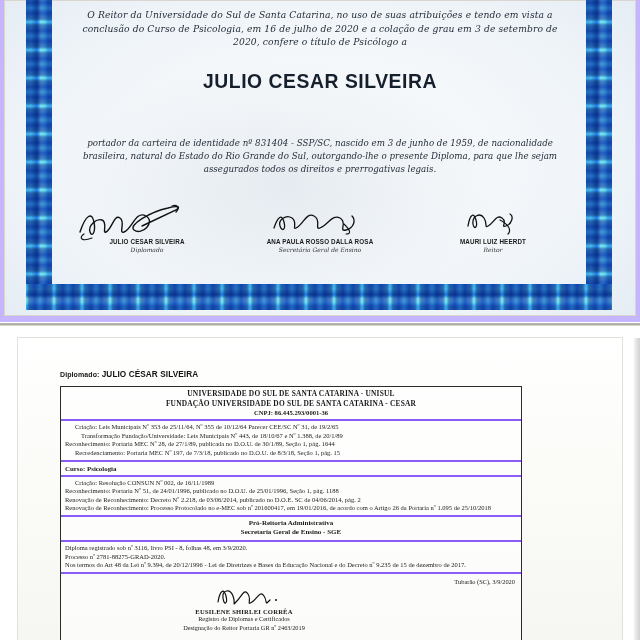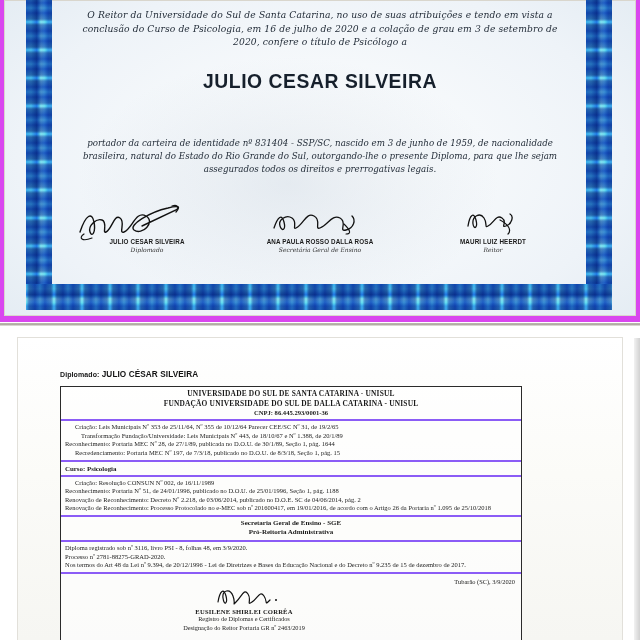--- a/index.html
+++ b/index.html
@@ -8,21 +8,21 @@
     width:640px;height:640px;
     background:#ffffff;
     font-family:"Liberation Serif", serif;
     overflow:hidden;
     position:relative;
   }
 
   
   .diploma-wrap{
     position:absolute;left:0;top:0;width:640px;height:322px;
-    background:#d946ef;
+    background:#c4b5fd;
     overflow:hidden;
   }
   .diploma-paper{
     position:absolute;left:4px;top:0px;width:632px;height:316px;
     background:
       radial-gradient(ellipse 300px 180px at 45% 58%, rgba(196,208,221,.40) 0%, rgba(230,238,245,0) 70%),
       radial-gradient(ellipse 420px 250px at 50% 50%, #fdfefe 0%, #eef3f8 72%, #e4ecf3 100%);
     box-shadow:0 0 0 1px #d9d6cd inset;
   }
   
@@ -275,21 +275,21 @@
 
     <div class="diplomado-line">
       <span class="lbl">Diplomado:</span>
       <span class="val">JULIO CÉSAR SILVEIRA</span>
     </div>
 
     <div class="box">
 
       <div class="seg ctr">
         <div class="uni-title">UNIVERSIDADE DO SUL DE SANTA CATARINA - UNISUL</div>
-        <div class="uni-title">FUNDAÇÃO UNIVERSIDADE DO SUL DE DALLA CATARINA - UNISUL</div>
+        <div class="uni-title">FUNDAÇÃO UNIVERSIDADE DO SUL DE SANTA CATARINA - CESAR</div>
         <div class="uni-cnpj">CNPJ: 86.445.293/0001-36</div>
       </div>
 
       <div class="seg">
         <div class="leg ind">Criação: Leis Municipais Nº 353 de 25/11/64, Nº 355 de 10/12/64  Parecer CEE/SC Nº 31, de 19/2/65</div>
         <div class="leg ind2">Transformação Fundação/Universidade: Leis Municipais Nº 443, de 18/10/67 e Nº 1.388, de 20/1/89</div>
         <div class="leg">Reconhecimento: Portaria MEC Nº 28, de 27/1/89, publicada no D.O.U. de 30/1/89, Seção 1, pág. 1644</div>
         <div class="leg ind">Recredenciamento: Portaria MEC Nº 197, de 7/3/18, publicado no D.O.U. de 8/3/18, Seção 1, pág. 15</div>
       </div>
 
@@ -298,22 +298,22 @@
       </div>
 
       <div class="seg">
         <div class="leg ind">Criação: Resolução CONSUN Nº 002, de 16/11/1989</div>
         <div class="leg">Reconhecimento: Portaria Nº 51, de 24/01/1996, publicado no D.O.U. de 25/01/1996, Seção 1, pág. 1188</div>
         <div class="leg">Renovação de Reconhecimento: Decreto Nº 2.218, de 03/06/2014, publicado no D.O.E. SC de 04/06/2014, pág. 2</div>
         <div class="leg">Renovação de Reconhecimento: Processo Protocolado no e-MEC sob nº 201600417, em 19/01/2016, de acordo com o Artigo 26 da Portaria nº 1.095 de 25/10/2018</div>
       </div>
 
       <div class="seg">
+        <div class="pro-reitoria">Pró-Reitoria Administrativa</div>
         <div class="pro-reitoria">Secretaria Geral de Ensino - SGE</div>
-        <div class="pro-reitoria">Pró-Reitoria Administrativa</div>
       </div>
 
       <div class="seg">
         <div class="reg">Diploma registrado sob nº 3116, livro PSI - 8, folhas 48, em 3/9/2020.</div>
         <div class="reg">Processo nº 2781-88275-GRAD-2020.</div>
         <div class="reg">Nos termos do Art 48 da Lei nº 9.394, de 20/12/1996 - Lei de Diretrizes e Bases da Educação Nacional e do Decreto nº 9.235 de 15 de dezembro de 2017.</div>
       </div>
 
       <div class="seg cert-foot">
         <div class="foot-date">Tubarão (SC), 3/9/2020</div>

